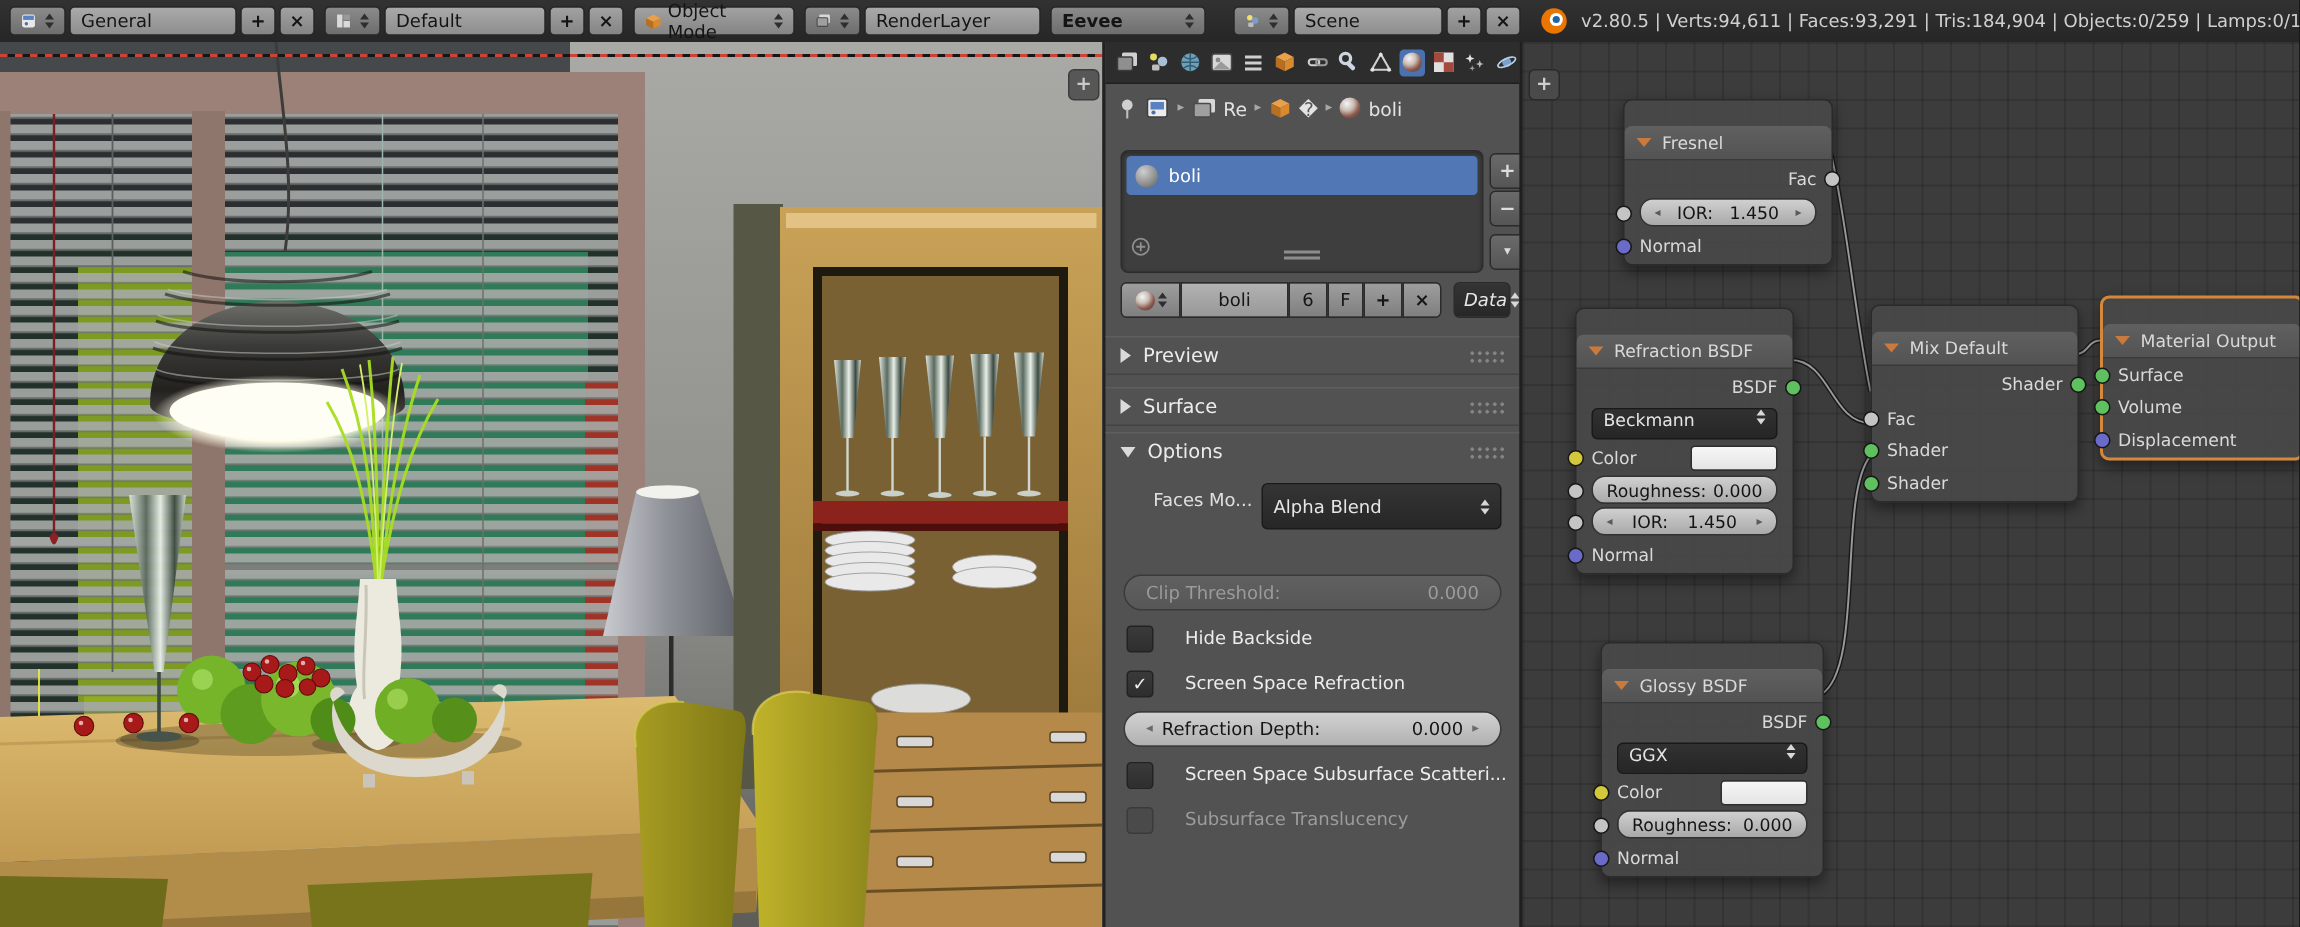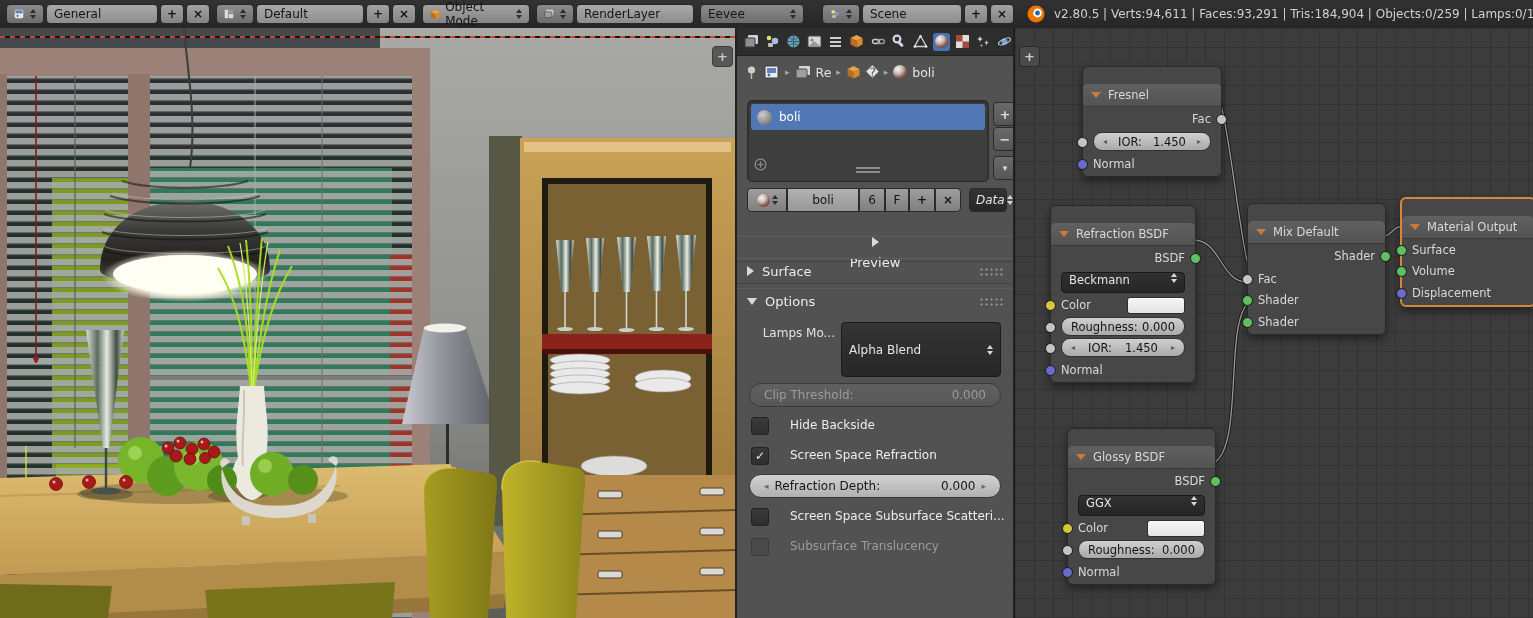--- a/index.html
+++ b/index.html
@@ -35,21 +35,21 @@
   #slotbox{position:absolute;left:10px;top:72px;width:240px;height:80px;background:#3e3e3e;border:1px solid #2c2c2c;border-radius:5px;box-shadow:inset 0 1px 3px rgba(0,0,0,.4);}
   #slotrow{position:absolute;left:3px;top:3px;right:3px;height:26px;background:#5277b5;border-radius:3px;display:flex;align-items:center;gap:7px;padding:0 6px;color:#fff;}
   .sidebtn{position:absolute;left:256px;width:22px;height:22px;background:linear-gradient(#6a6a6a,#555);border:1px solid #2b2b2b;border-radius:4px;color:#ddd;display:flex;align-items:center;justify-content:center;font-size:13px;font-weight:bold;}
   .dbbtn{position:absolute;top:160px;height:24px;box-sizing:border-box;background:linear-gradient(#9e9e9e,#7f7f7f);border:1px solid #2b2b2b;color:#161616;display:flex;align-items:center;justify-content:center;font-size:12px;}
   .phead{position:absolute;left:0;width:100%;height:26px;display:flex;align-items:center;gap:8px;padding:0 10px;box-sizing:border-box;border-top:1px solid #5e5e5e;border-bottom:1px solid #434343;font-size:13px;color:#ececec;}
   .grip{margin-left:auto;width:24px;height:9px;background-image:radial-gradient(#868686 1.1px,transparent 1.2px);background-size:5px 5px;}
   .arrow-r{width:0;height:0;border-top:5px solid transparent;border-bottom:5px solid transparent;border-left:7px solid #dadada;}
   .arrow-d{width:0;height:0;border-left:5px solid transparent;border-right:5px solid transparent;border-top:7px solid #dadada;}
   .optrow{position:absolute;left:0;width:100%;height:26px;}
   .optlabel{position:absolute;left:0;top:0;width:98px;height:100%;display:flex;align-items:center;justify-content:flex-end;color:#e0e0e0;}
-  .dropdark{position:absolute;left:104px;right:12px;top:2px;height:21px;background:linear-gradient(#343434,#272727);border:1px solid #1b1b1b;border-radius:4px;display:flex;align-items:center;justify-content:space-between;padding:16px 7px;color:#e6e6e6;}
+  .dropdark{position:absolute;left:104px;right:12px;top:2px;height:21px;background:linear-gradient(#343434,#272727);border:1px solid #1b1b1b;border-radius:4px;display:flex;align-items:center;justify-content:space-between;padding:4px 7px;color:#e6e6e6;}
   .bigpill{position:absolute;left:12px;right:12px;top:1px;height:22px;border-radius:12px;display:flex;align-items:center;justify-content:space-between;padding:0 14px;border:1px solid #3a3a3a;}
   .bigpill.disabled{background:linear-gradient(#606060,#575757);color:#9b9b9b;}
   .bigpill.lit{background:linear-gradient(#d2d2d2,#b0b0b0);color:#161616;}
   .chk{position:absolute;left:14px;top:3px;width:16px;height:16px;background:linear-gradient(#3a3a3a,#2e2e2e);border:1px solid #222;border-radius:3px;color:#f0f0f0;display:flex;align-items:center;justify-content:center;font-size:12px;font-weight:bold;}
   .chk.disabled{background:#4a4a4a;border-color:#3a3a3a;}
   .chklabel{position:absolute;left:53px;top:0;height:22px;display:flex;align-items:center;color:#ededed;}
   .chklabel.disabled{color:#9c9c9c;}
   
   #nodes{position:absolute;left:1013px;top:28px;width:520px;height:590px;background-color:#3c3c3c;border-left:2px solid #1f1f1f;box-sizing:border-box;
      background-image:linear-gradient(rgba(0,0,0,.14) 1px,transparent 1px),linear-gradient(90deg,rgba(0,0,0,.14) 1px,transparent 1px);
@@ -140,21 +140,21 @@
         </svg>
       <span class="updn">
           <i class="u"></i>
           <i class="d"></i>
         </span>
     </div>
     <div class="tb field" style="left:576px;width:118px;">
         <span>RenderLayer</span>
       </div>
 
-    <div class="tb dim" style="left:700px;width:104px;justify-content:space-between;">
+    <div class="tb dim" style="left:700px;width:104px;justify-content:space-between;font-weight:bold;">
       <span>Eevee</span>
       <span class="updn">
           <i class="u"></i>
           <i class="d"></i>
         </span>
     </div>
 
     <div class="tb dim" style="left:822px;width:38px;">
       <svg width="14" height="14" viewBox="0 0 14 14">
           <circle cx="4.5" cy="4" r="2.6" fill="#efe06a"></circle>
@@ -628,38 +628,38 @@
         <span>×</span>
       </div>
     <div class="dbbtn" style="left:232px;width:38px;border-radius:4px;background:linear-gradient(#343434,#272727);color:#e6e6e6;justify-content:space-between;padding:10px 6px;font-style:italic;">
       <span>Data</span>
       <span class="updn lt">
           <i class="u"></i>
           <i class="d"></i>
         </span>
     </div>
 
-    <div class="phead" style="top:208px;flex-direction:column;">
+    <div class="phead" style="top:196px;">
       <span class="arrow-r"></span>
       <span>Preview</span>
       <span class="grip"></span>
     </div>
     <div class="phead" style="top:230px;">
       <span class="arrow-r"></span>
       <span>Surface</span>
       <span class="grip"></span>
     </div>
     <div class="phead" style="top:260px;border-bottom:none;">
       <span class="arrow-d"></span>
       <span>Options</span>
       <span class="grip"></span>
     </div>
 
     <div class="optrow" style="top:292px;">
-      <span class="optlabel">Lamps Mo...</span>
+      <span class="optlabel">Faces Mo...</span>
       <div class="dropdark">
         <span>Alpha Blend</span>
         <span class="updn lt">
             <i class="u"></i>
             <i class="d"></i>
           </span>
       </div>
     </div>
     <div class="optrow" style="top:354px;">
       <div class="bigpill disabled">

